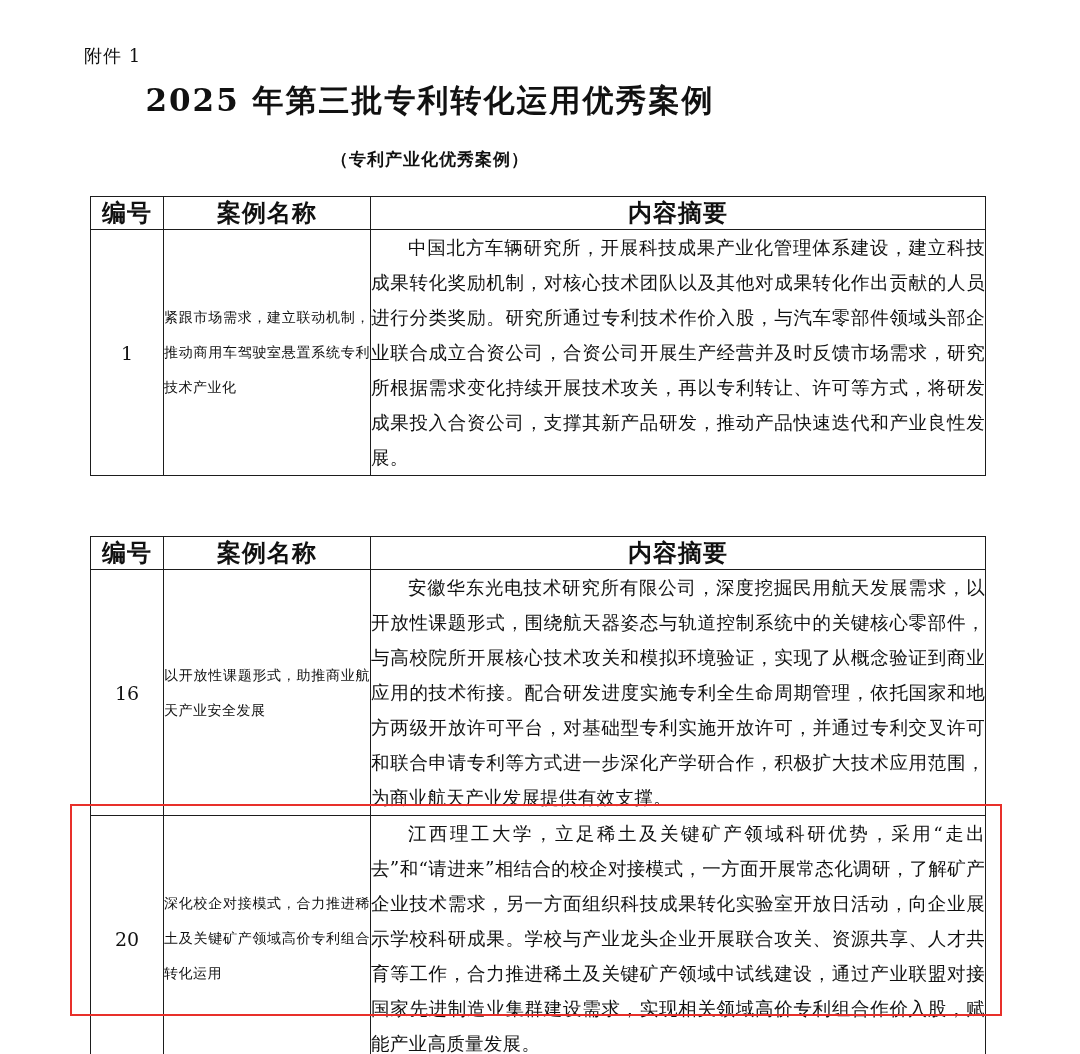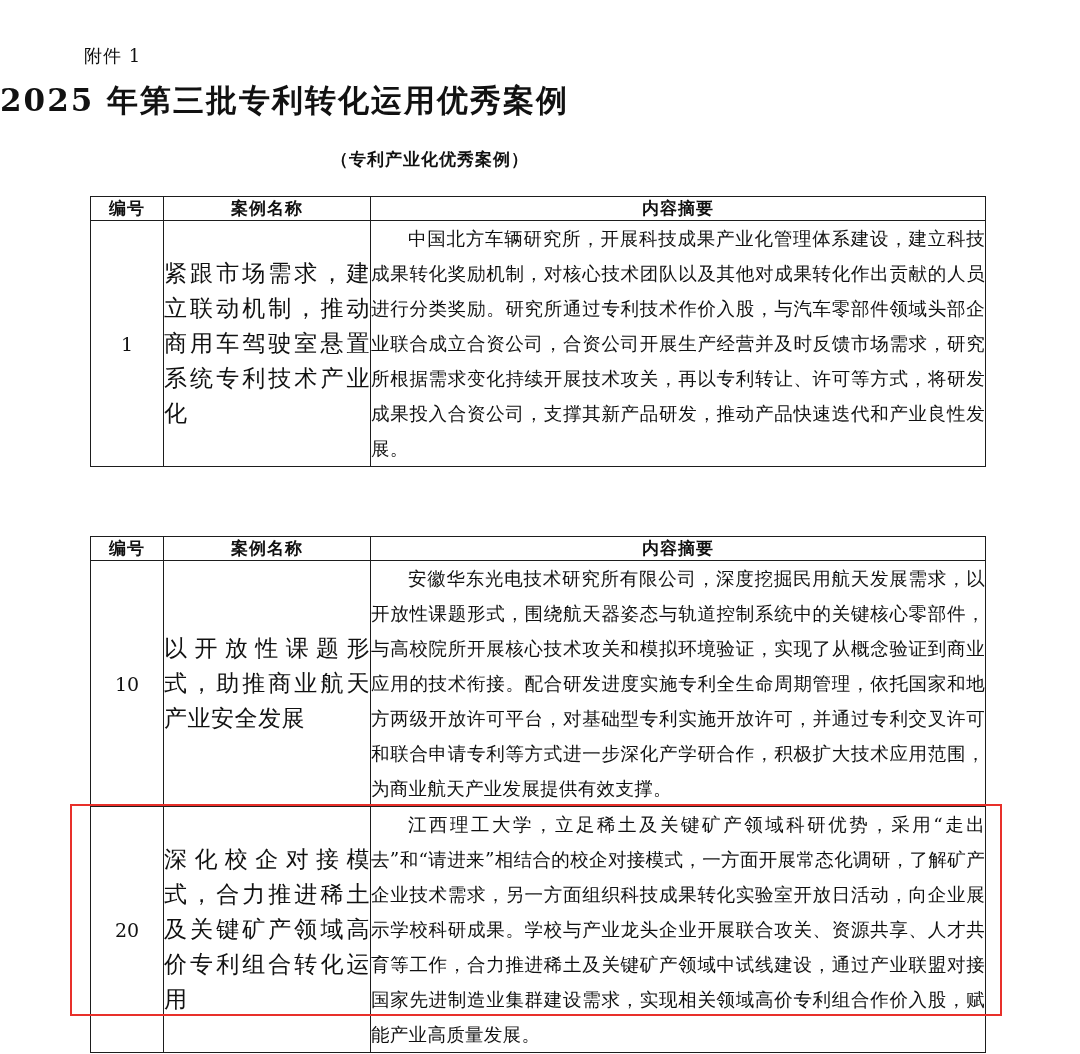--- a/index.html
+++ b/index.html
@@ -28,21 +28,21 @@
     top: 44px;
     font-size: 18px;
     letter-spacing: 1px;
     font-family: "DejaVu Serif", "Liberation Serif", serif;
   }
   .doc-title {
     position: absolute;
     left: 0;
     right: 0;
     top: 80px;
-    text-align: left;
+    text-align: center;
     font-size: 31px;
     font-weight: bold;
     letter-spacing: 2px;
     font-family: "DejaVu Serif", "Liberation Serif", serif;
   }
   .doc-subtitle {
     position: absolute;
     left: 0;
     right: 0;
     top: 148px;
@@ -61,34 +61,34 @@
     left: 90px;
   }
   table.doc-table td, table.doc-table th {
     border: 1px solid #1d1d1d;
     padding: 0;
     vertical-align: middle;
   }
   .th-cell {
     text-align: center;
     font-weight: bold;
-    font-size: 17px;
+    font-size: 24px;
     padding: 10px 0 11px 0;
     letter-spacing: 1px;
   }
   .col-num { width: 72px; }
   .col-name { width: 206px; }
   .col-summary { width: 614px; text-align: center; }
 
   .cell-num {
     text-align: center;
     font-size: 19px;
   }
   .cell-name {
-    font-size: 23px;
+    font-size: 14px;
     line-height: 35px;
     padding: 14px 14px 14px 16px;
     letter-spacing: 0.5px;
     text-align: justify;
     text-justify: inter-ideograph;
   }
   .cell-summary {
     font-size: 18.5px;
     line-height: 35px;
     padding: 14px 18px 14px 18px;
@@ -139,21 +139,21 @@
     </table>
 
   <table class="doc-table" id="table-two">
     <tbody>
         <tr>
       <th class="col-num th-cell">编号</th>
       <th class="col-name th-cell">案例名称</th>
       <th class="col-summary th-cell">内容摘要</th>
     </tr>
     <tr>
-      <td class="cell-num">10</td>
+      <td class="cell-num">16</td>
       <td class="cell-name">以开放性课题形式，助推商业航天产业安全发展</td>
       <td class="cell-summary">安徽华东光电技术研究所有限公司，深度挖掘民用航天发展需求，以开放性课题形式，围绕航天器姿态与轨道控制系统中的关键核心零部件，与高校院所开展核心技术攻关和模拟环境验证，实现了从概念验证到商业应用的技术衔接。配合研发进度实施专利全生命周期管理，依托国家和地方两级开放许可平台，对基础型专利实施开放许可，并通过专利交叉许可和联合申请专利等方式进一步深化产学研合作，积极扩大技术应用范围，为商业航天产业发展提供有效支撑。</td>
     </tr>
     <tr>
       <td class="cell-num">20</td>
       <td class="cell-name">深化校企对接模式，合力推进稀土及关键矿产领域高价专利组合转化运用</td>
       <td class="cell-summary">江西理工大学，立足稀土及关键矿产领域科研优势，采用“走出去”和“请进来”相结合的校企对接模式，一方面开展常态化调研，了解矿产企业技术需求，另一方面组织科技成果转化实验室开放日活动，向企业展示学校科研成果。学校与产业龙头企业开展联合攻关、资源共享、人才共育等工作，合力推进稀土及关键矿产领域中试线建设，通过产业联盟对接国家先进制造业集群建设需求，实现相关领域高价专利组合作价入股，赋能产业高质量发展。</td>
     </tr>
   </tbody>
     </table>

